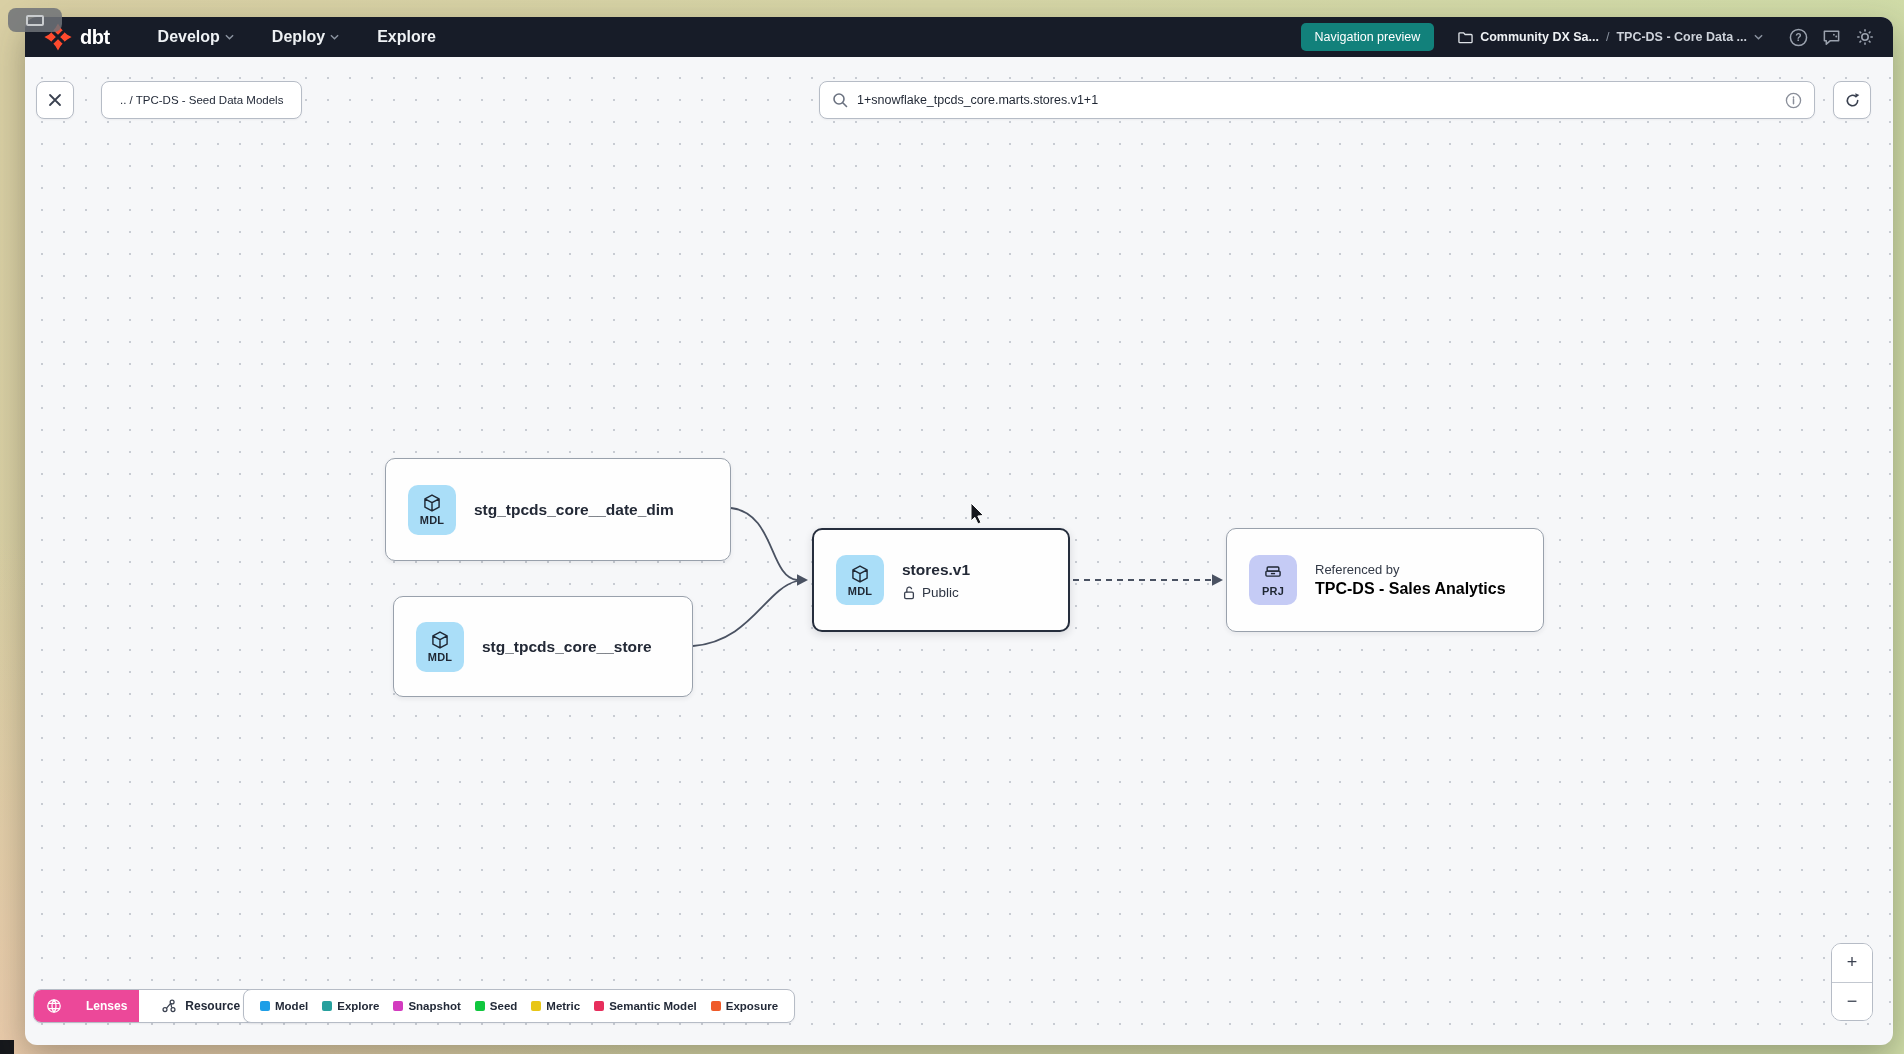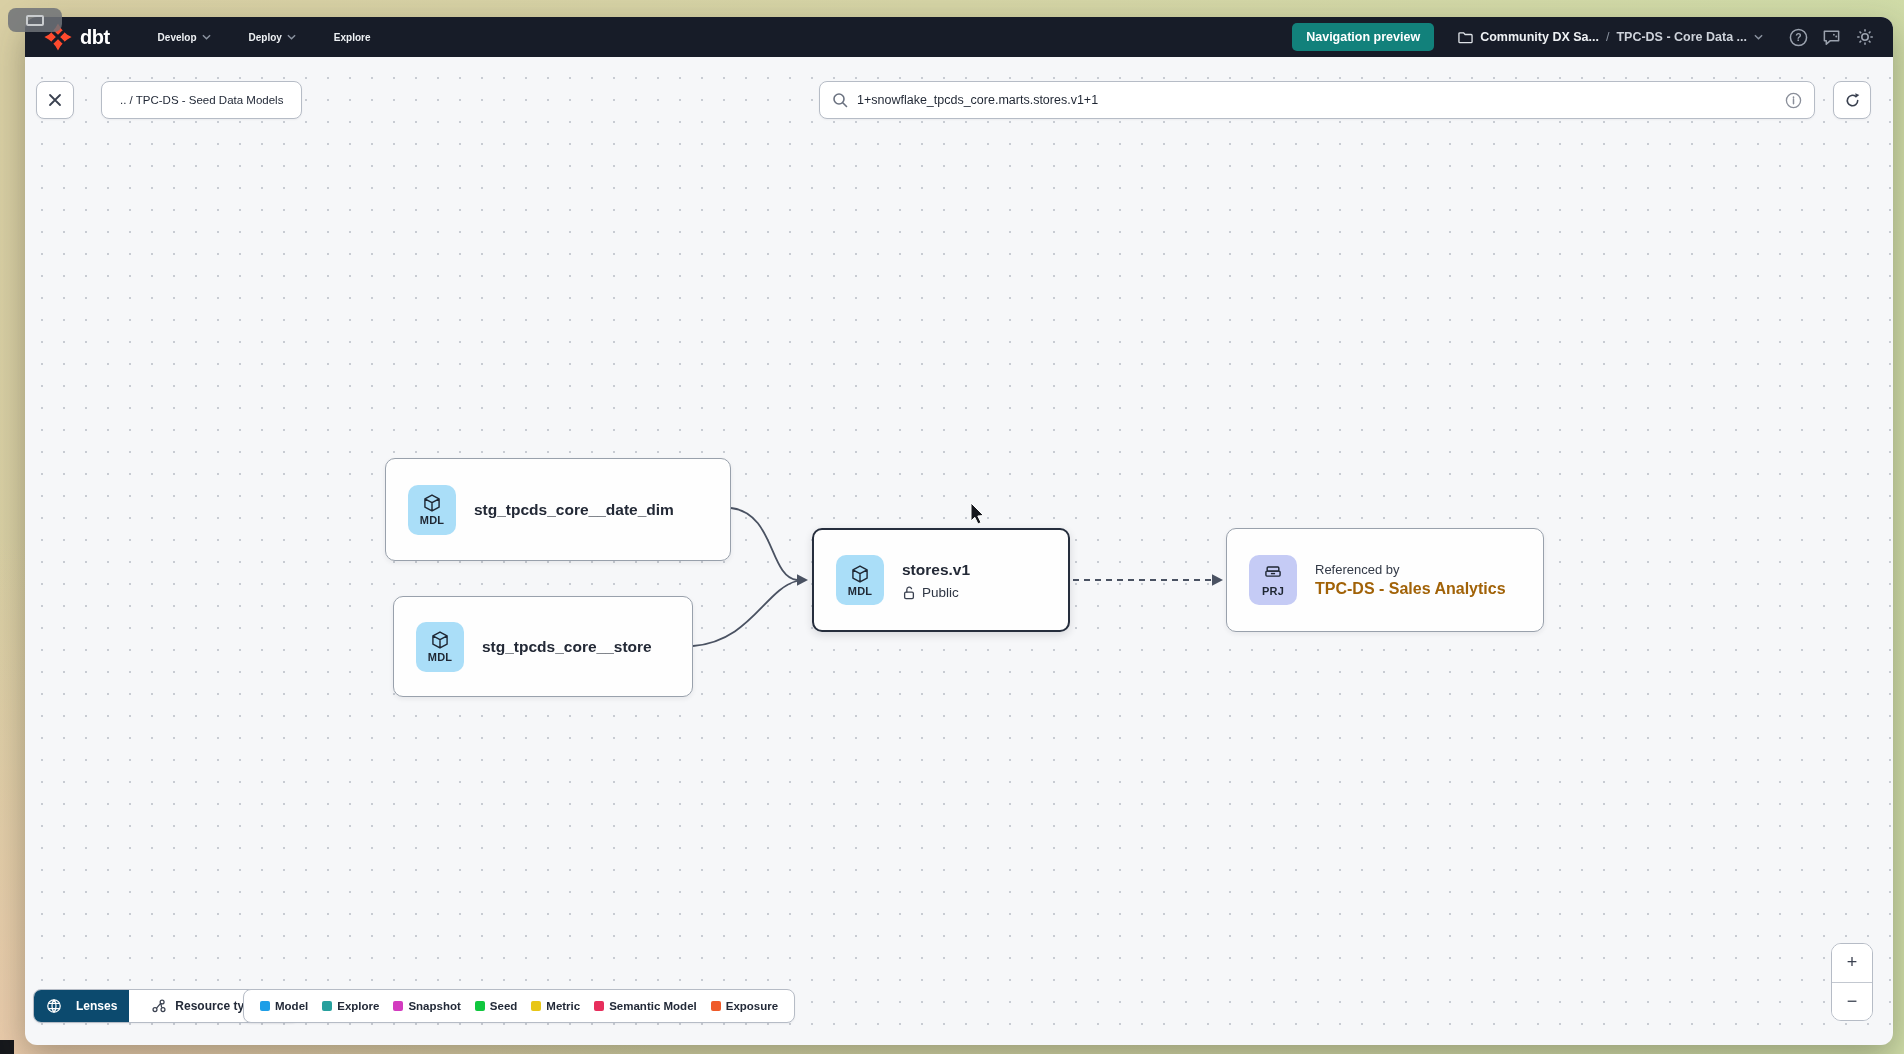--- a/index.html
+++ b/index.html
@@ -17,24 +17,24 @@
   .rec-pill .inner{ width:18px; height:11px; border:2px solid #c9cccf; border-radius:2px; }
 
   .window{ position:absolute; left:25px; top:17px; width:1868px; height:1028px; background:#f6f7f9;
     border-radius:12px; overflow:hidden; box-shadow:0 12px 34px rgba(40,40,30,.35); }
 
   
   .navbar{ position:absolute; left:0; top:0; right:0; height:40px; background:#171c28;
     display:flex; align-items:center; padding:0 18px; gap:10px; }
   .logo{ display:flex; align-items:center; gap:7px; margin-right:24px; }
   .logo-word{ color:#fff; font-size:20px; font-weight:800; letter-spacing:-.5px; }
-  .nav-item{ display:flex; align-items:center; gap:5px; color:#eef1f4; font-size:10px; font-weight:700;
+  .nav-item{ display:flex; align-items:center; gap:5px; color:#eef1f4; font-size:16px; font-weight:700;
     padding:0 14px; cursor:pointer; }
   .nav-spacer{ flex:1; }
-  .badge{ background:#12817b; color:#fff; font-size:12.5px; font-weight:700; padding:7px 14px;
+  .badge{ background:#12817b; color:#fff; font-size:12.5px; font-weight:400; padding:7px 14px;
     border-radius:5px; cursor:pointer; white-space:nowrap; }
   .crumbs{ display:flex; align-items:center; gap:7px; margin:0 10px 0 14px; white-space:nowrap; }
   .crumb-acct{ color:#eef1f4; font-size:12.5px; font-weight:700; }
   .crumb-sep{ color:#8b93a0; font-size:12.5px; }
   .crumb-proj{ color:#cdd2da; font-size:12.5px; font-weight:700; }
   .nav-icons{ display:flex; align-items:center; gap:14px; margin-left:6px; }
   .nav-icons .ic{ cursor:pointer; display:flex; }
 
   
   .tool{ position:absolute; background:#fff; border:1px solid #b6bcc6; border-radius:8px;
@@ -57,26 +57,26 @@
   .node.selected{ border:2.5px solid #262e3d; box-shadow:0 3px 8px rgba(25,30,45,.14); }
   .tile{ width:48px; height:50px; border-radius:10px; display:flex; flex-direction:column;
     align-items:center; justify-content:center; gap:1px; flex:0 0 auto; }
   .tile.mdl{ background:#aadef8; }
   .tile.prj{ background:#c5cbf5; }
   .tile .tag{ font-size:11px; font-weight:700; color:#1f2733; letter-spacing:.2px; }
   .node-label{ font-size:15.5px; font-weight:600; color:#232936; white-space:nowrap; }
   .node-sub{ display:flex; align-items:center; gap:6px; margin-top:6px; font-size:13.5px;
     font-weight:400; color:#2f3644; }
   .ref-title{ font-size:13px; color:#333a47; font-weight:400; margin-bottom:3px; }
-  .ref-name{ font-size:16px; font-weight:600; color:#a16207; white-space:nowrap; }
+  .ref-name{ font-size:16px; font-weight:600; color:#000000; white-space:nowrap; }
 
   
   .lens-group{ position:absolute; left:8px; top:972px; height:34px; display:flex; border:1px solid #b6bcc6;
     border-radius:8px; overflow:hidden; background:#fff; box-shadow:0 1px 2px rgba(20,25,40,.05); }
-  .lens-seg{ background:#0c4a6e; color:#fff; display:flex; align-items:center; gap:14px; padding:0 12px;
+  .lens-seg{ background:#ec4899; color:#fff; display:flex; align-items:center; gap:24px; padding:0 12px;
     font-size:12px; font-weight:700; cursor:pointer; }
   .rtype-seg{ display:flex; align-items:center; gap:8px; padding:0 22px; font-size:12px; font-weight:600;
     color:#232a38; cursor:pointer; }
   .legend{ position:absolute; left:218px; top:972px; height:34px; background:#fff; border:1px solid #b6bcc6;
     border-radius:8px; display:flex; align-items:center; gap:14px; padding:0 16px;
     box-shadow:0 1px 2px rgba(20,25,40,.05); }
   .legend-item{ display:flex; align-items:center; gap:5px; font-size:11.5px; font-weight:600; color:#232a38; }
   .sw{ width:10px; height:10px; border-radius:2px; display:inline-block; }
 
   .zoomctl{ position:absolute; left:1806px; top:926px; width:42px; height:78px; background:#fff;

